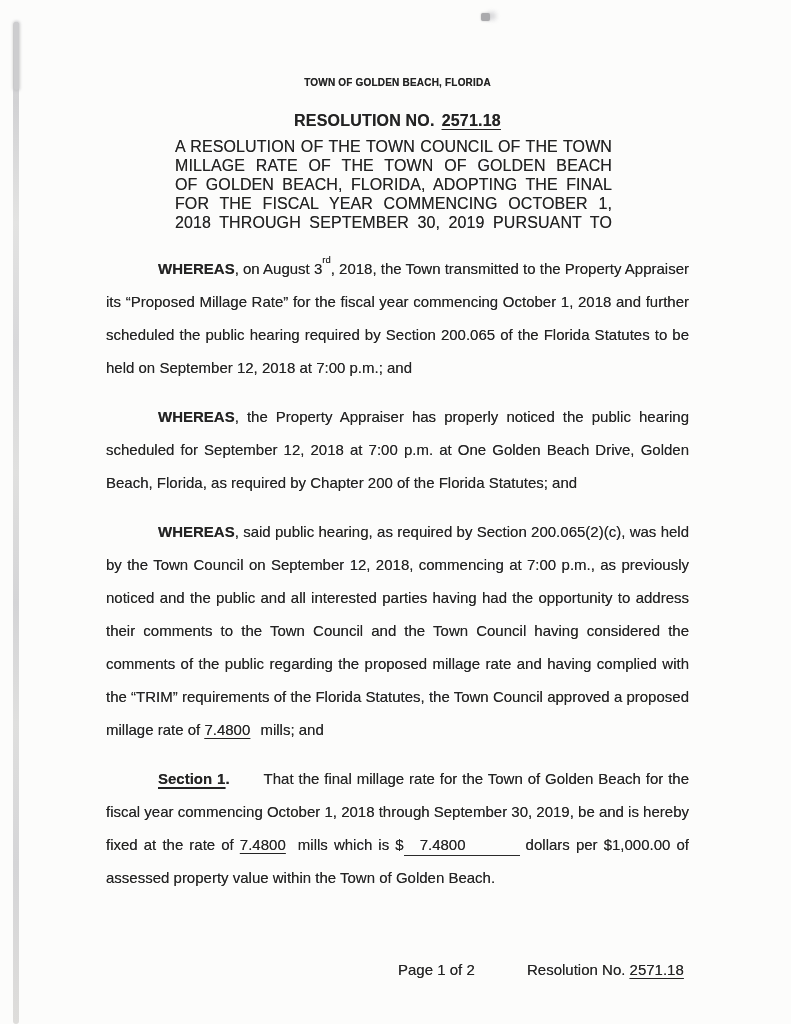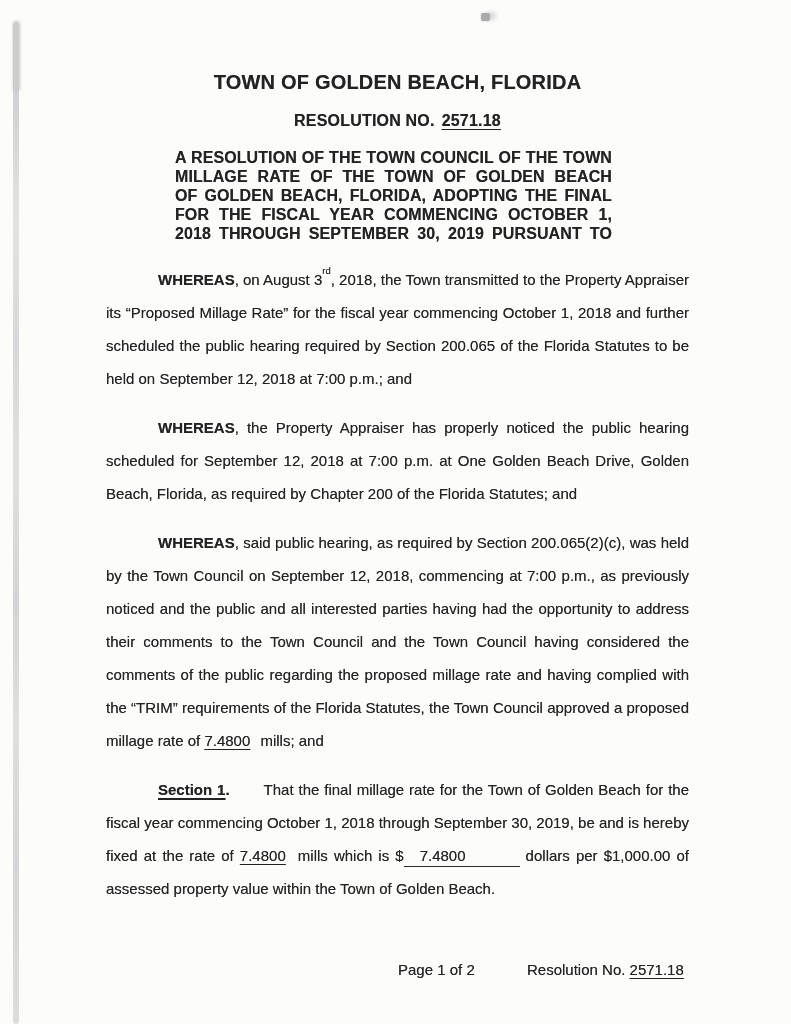--- a/index.html
+++ b/index.html
@@ -56,43 +56,43 @@
     opacity: 0.75;
     text-shadow: none;
   }
   .content {
     position: relative;
     padding: 74px 86px 0 90px; 
   }
   .doc-title {
     text-align: center;
     font-weight: bold;
-    font-size: 20px;
+    font-size: 10px;
     line-height: 17px;
     letter-spacing: 0.2px;
   }
   .res-heading {
     text-align: center;
     font-weight: bold;
     font-size: 16px;
     line-height: 17px;
     margin-top: 21px;
     letter-spacing: 0.2px;
   }
   .res-heading .num { margin-left: 7px; }
   .u {
     text-decoration: underline;
     text-decoration-thickness: 1.3px;
     text-underline-offset: 3px;
   }
   .caption {
-    margin-top: 19px;
+    margin-top: 8px;
     margin-left: 85px;
     width: 437px;
-    font-weight: bold;
+    font-weight: normal;
     font-size: 16px;
     line-height: 19px;
     letter-spacing: 0.1px;
   }
   .caption-line {
     text-align: justify;
     text-align-last: justify;
   }
   .caption-line.last {
     text-align-last: left;

